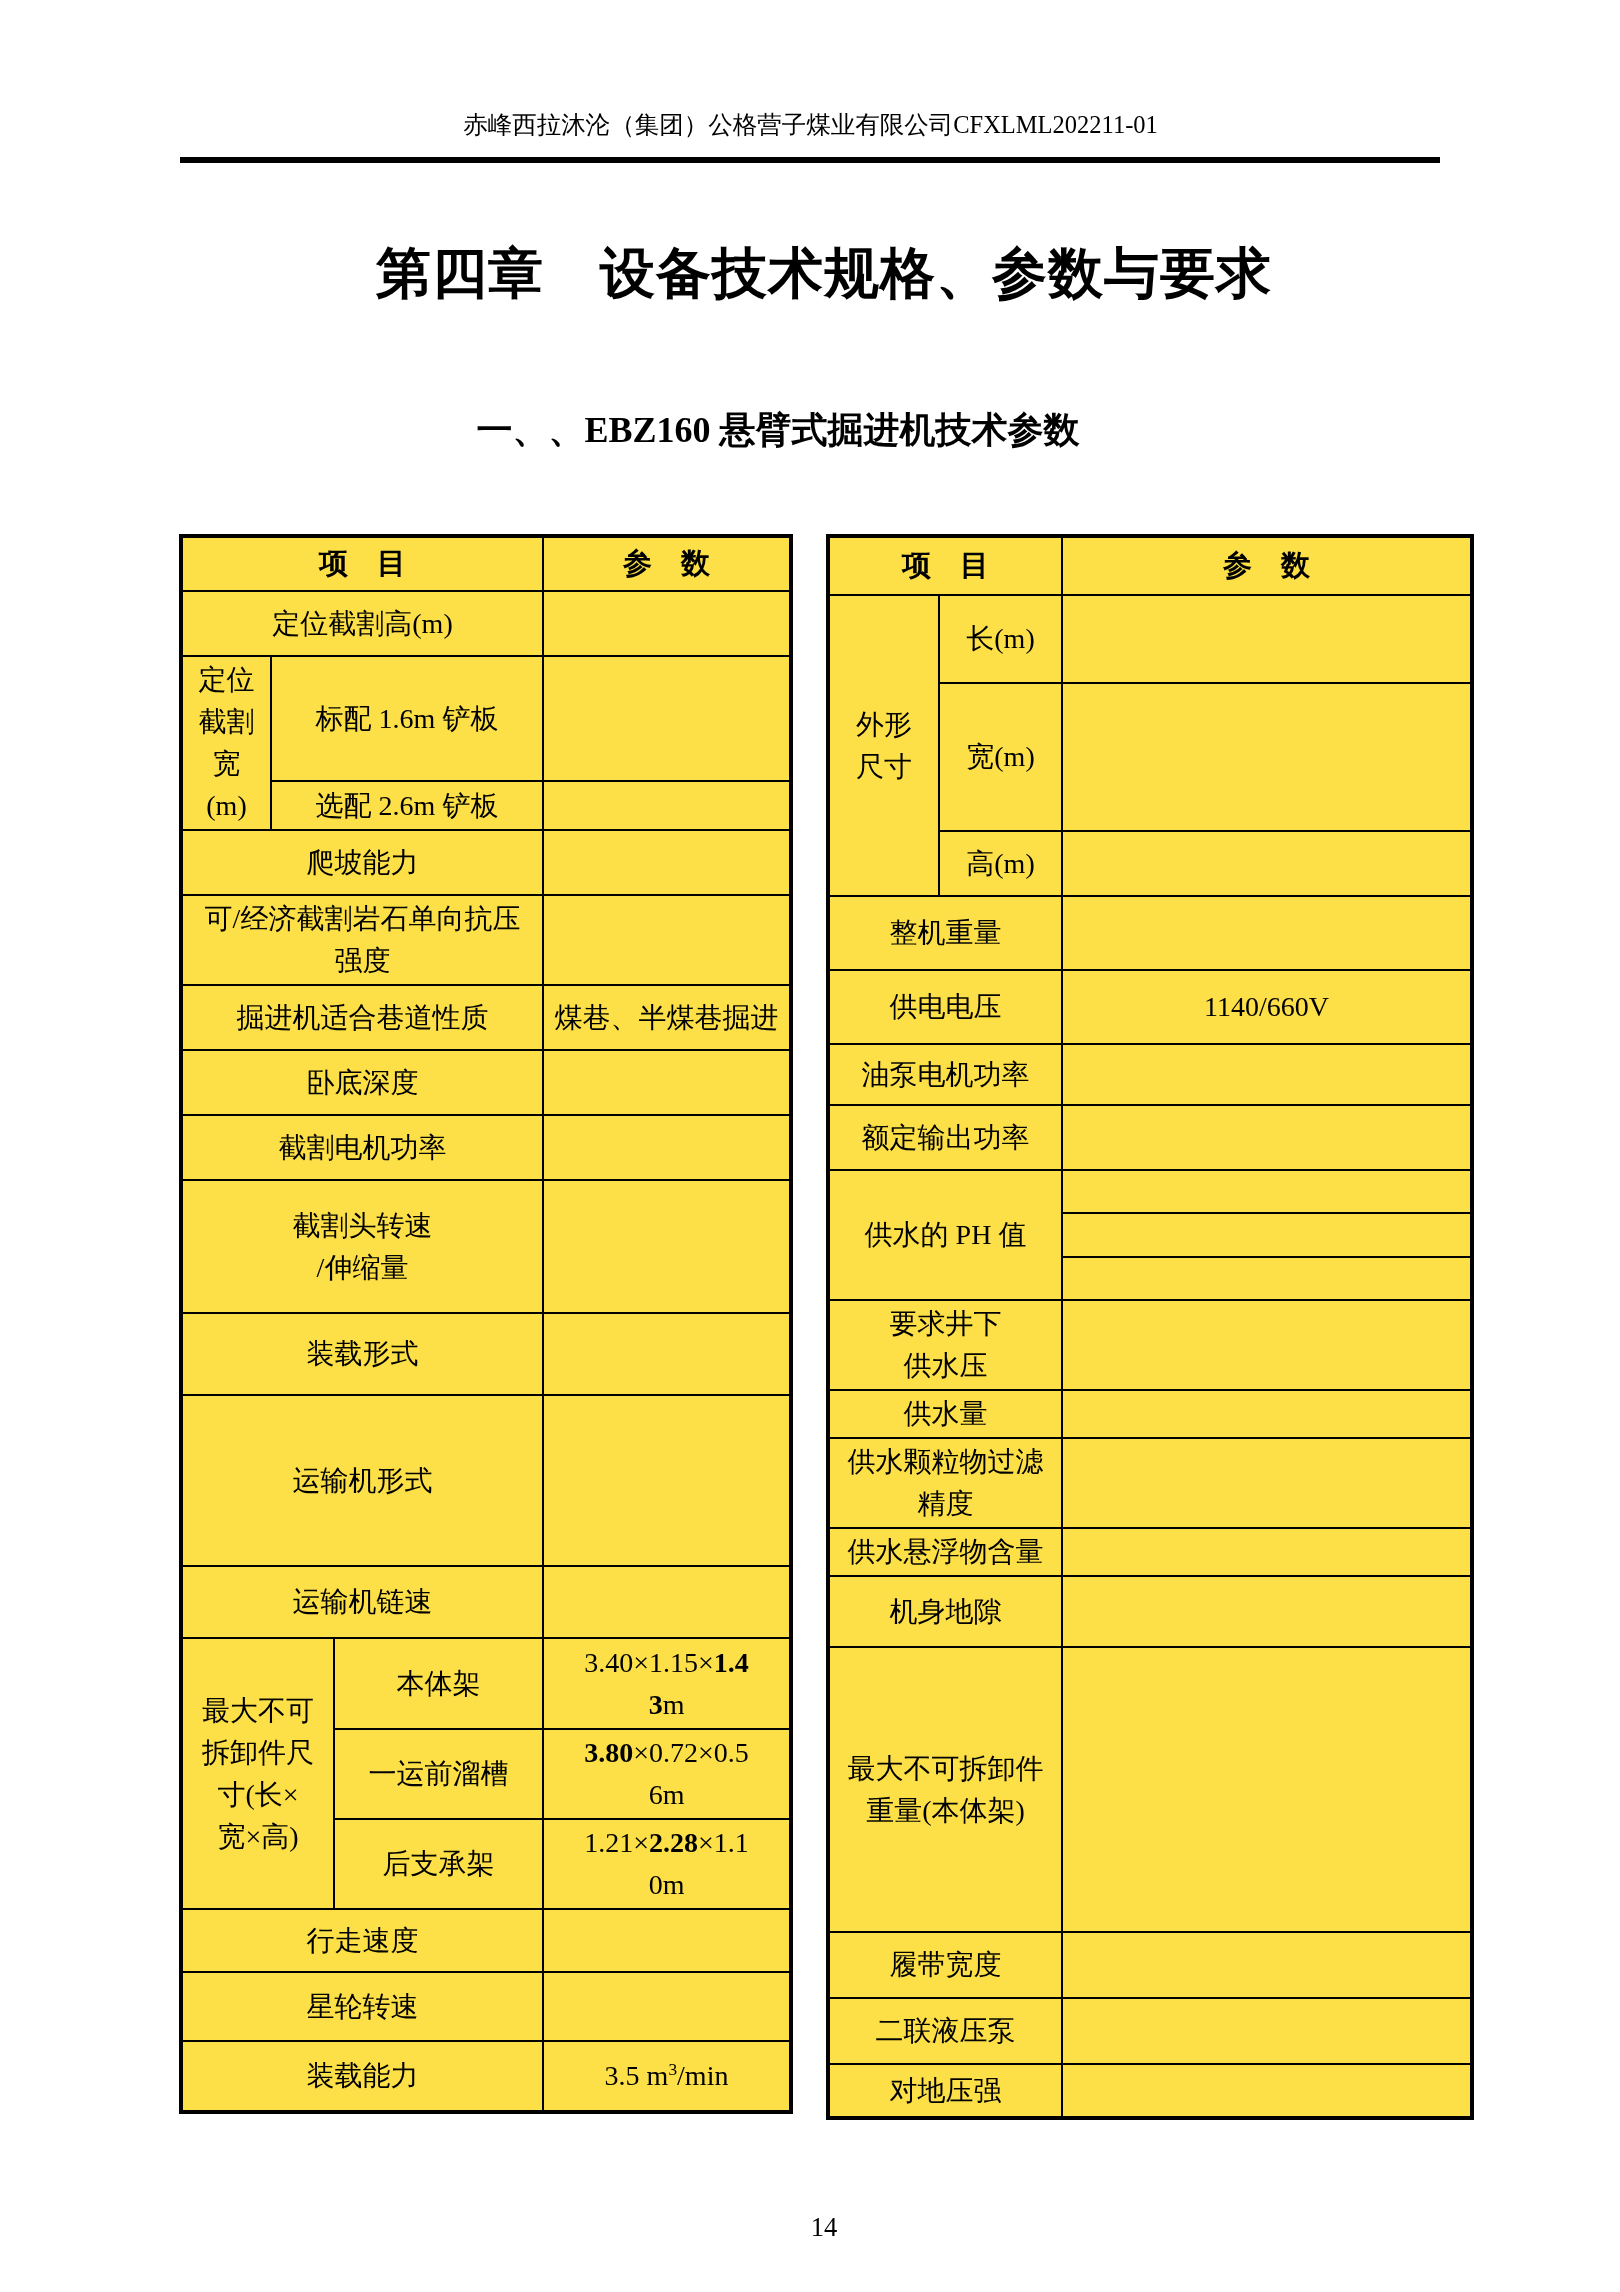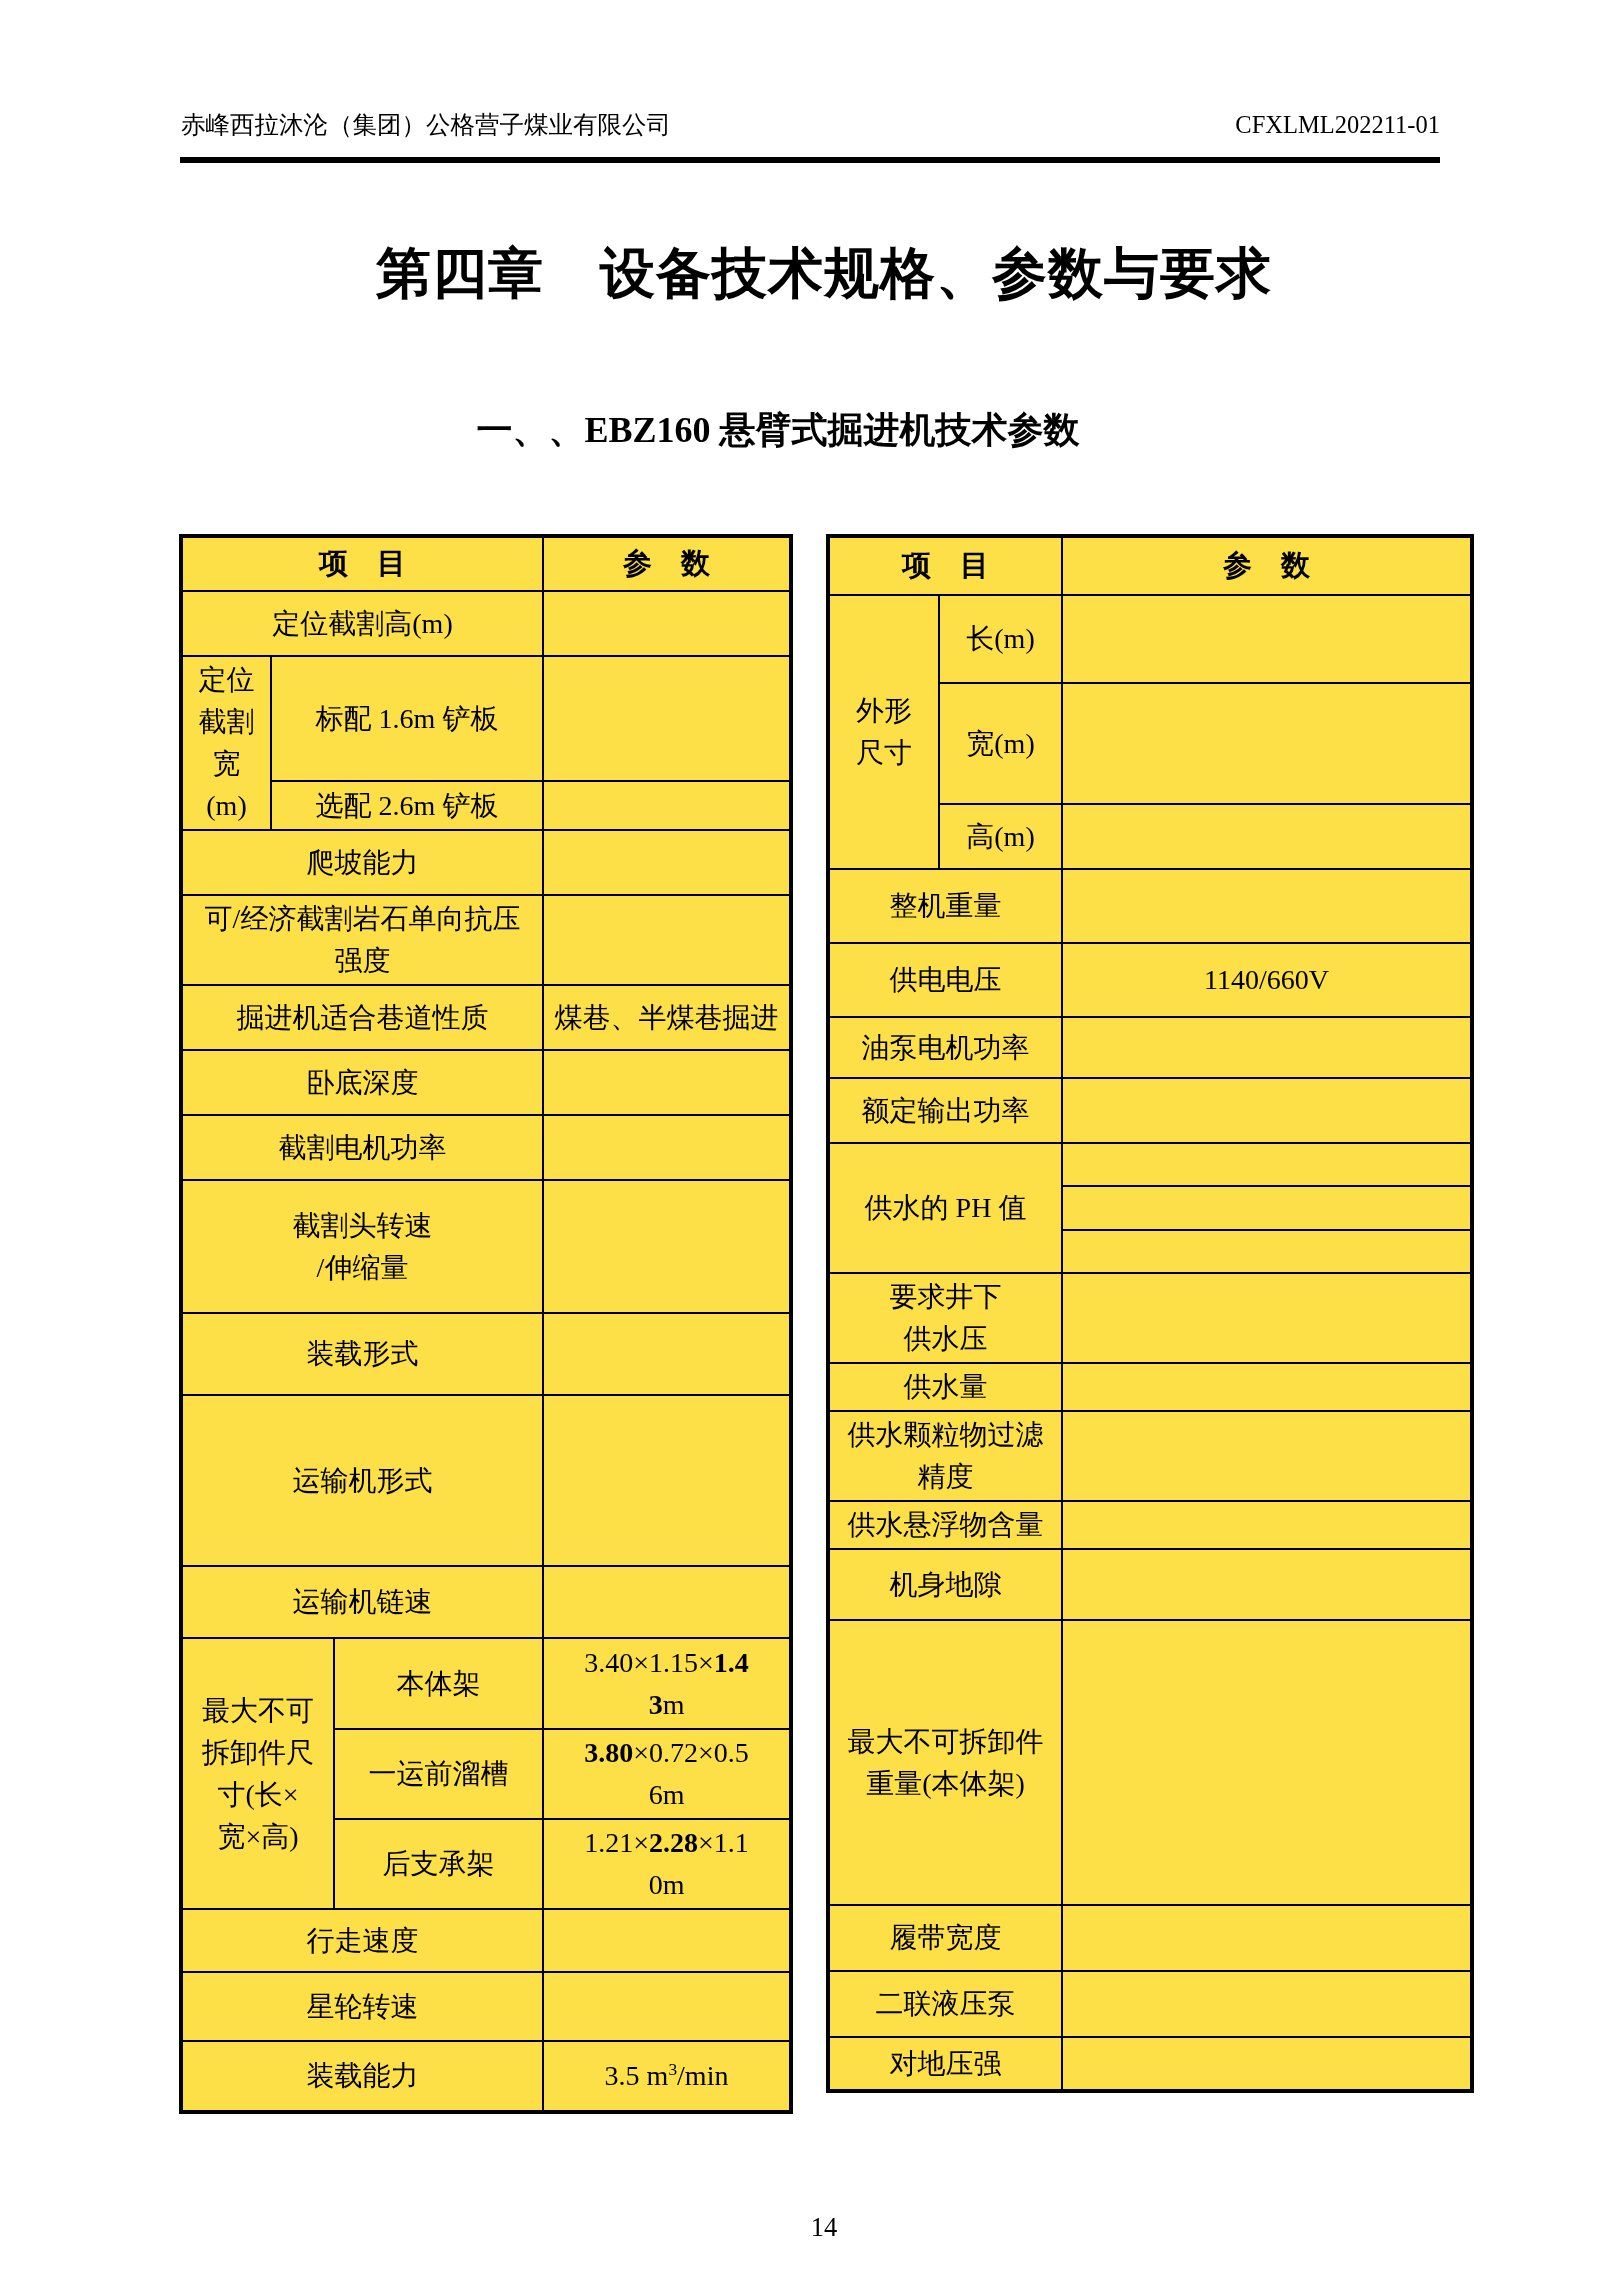--- a/index.html
+++ b/index.html
@@ -2,21 +2,21 @@
 <html><head>
 <meta charset="utf-8">
 <style>
   html,body{margin:0;padding:0;background:#888;}
   .page{
     position:relative;width:1620px;height:2293px;background:#ffffff;
     font-family:"Liberation Serif","DejaVu Serif",serif;color:#000;overflow:hidden;
   }
   .hdr{
     position:absolute;left:181px;top:108px;width:1259px;
-    display:flex;justify-content:space-between;align-items:baseline;
+    display:flex;justify-content:center;align-items:baseline;
     font-size:24.5px;line-height:33px;
   }
   .rule{position:absolute;left:180px;top:157px;width:1260px;height:5.9px;background:#000;}
   .title{
     position:absolute;left:179px;top:241px;width:1290px;
     text-align:center;font-size:55px;line-height:65px;font-weight:bold;
     font-family:"Liberation Sans","DejaVu Sans",sans-serif;letter-spacing:1px;
   }
   .section{
     position:absolute;left:190px;top:408px;width:1176px;
@@ -163,21 +163,21 @@
       <tr style="height:59px">
         <td colspan="2" class="hd">项　目</td>
         <td class="hd">参　数</td>
       </tr>
       <tr style="height:88px">
         <td rowspan="3">外形
 尺寸</td>
         <td>长(m)</td>
         <td></td>
       </tr>
-      <tr style="height:121px">
+      <tr style="height:148px">
         <td>宽(m)</td>
         <td></td>
       </tr>
       <tr style="height:65px">
         <td>高(m)</td>
         <td></td>
       </tr>
       <tr style="height:74px">
         <td colspan="2">整机重量</td>
         <td></td>

